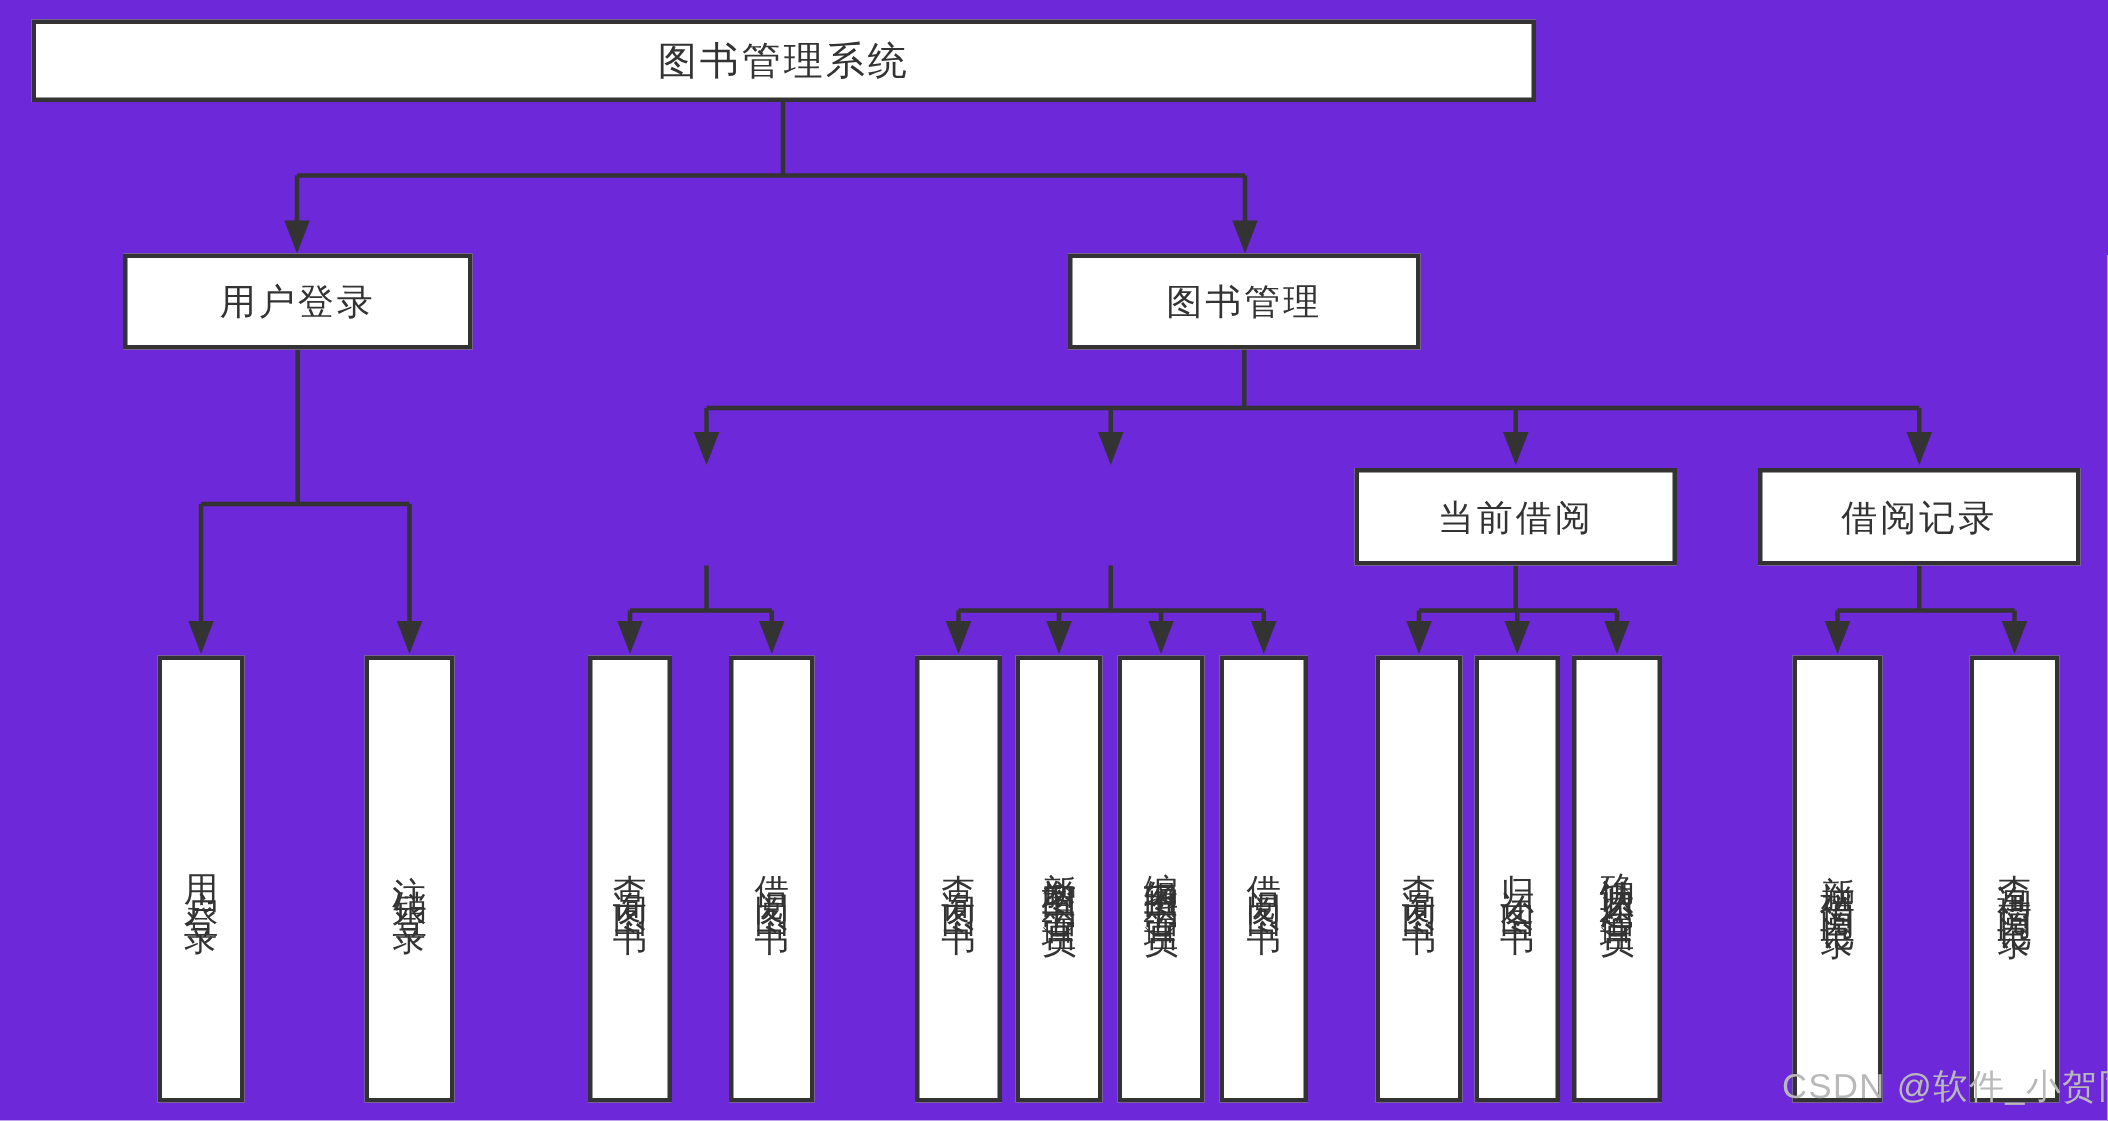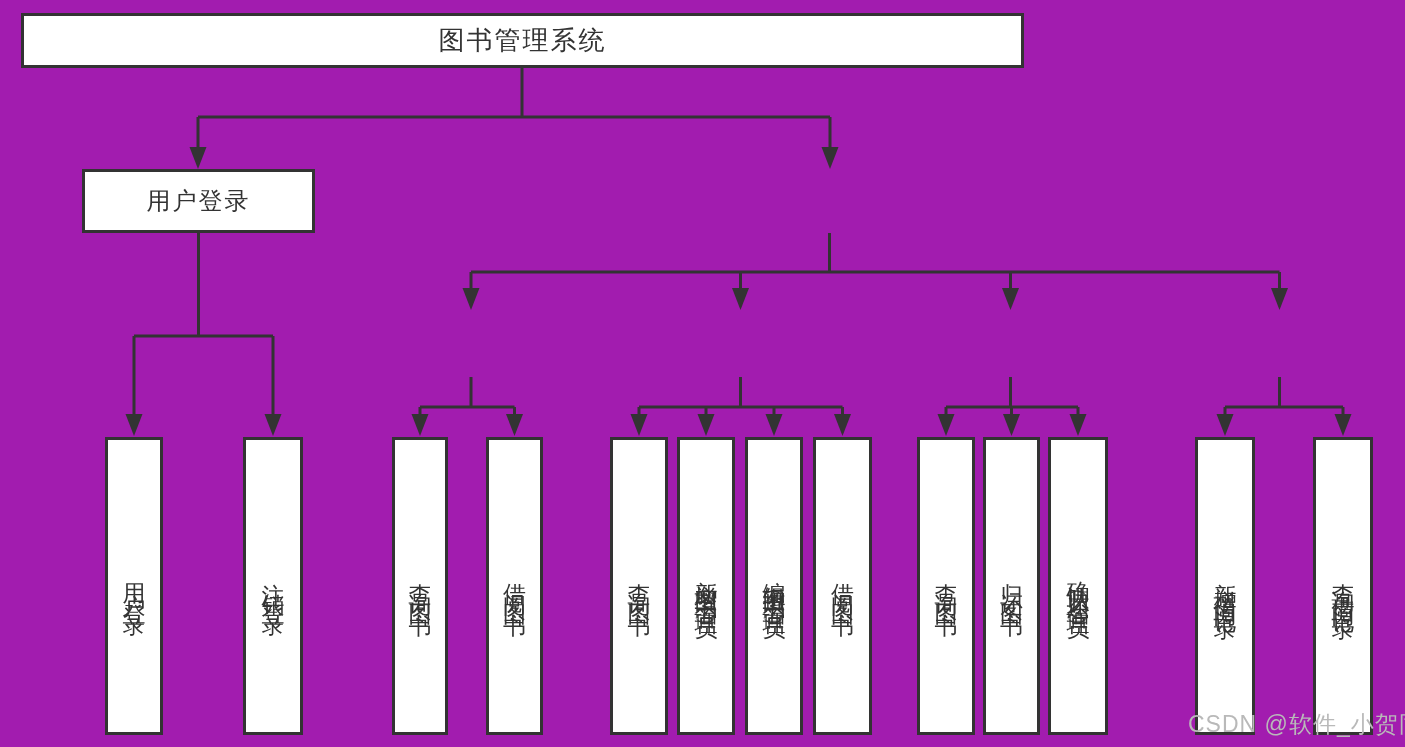--- a/index.html
+++ b/index.html
@@ -1,19 +1,19 @@
 <!DOCTYPE html>
 <html><head>
 <meta charset="utf-8">
 <style>
   html,body{margin:0;padding:0;background:#ffffff;}
   #canvas{
     position:relative;
     width:1405px;height:747px;
-    background:#a21caf;
+    background:#6d28d9;
     font-family:"Liberation Sans","DejaVu Sans",sans-serif;
     color:#333333;
     overflow:hidden;
   }
   .node{
     position:absolute;
     box-sizing:border-box;
     border:3px solid #333333;
     background:#ffffff;
     display:flex;
@@ -96,21 +96,30 @@
     <polygon points="1334.5,414 1351.5,414 1343,436"></polygon>
   </svg>
 
   <div class="node root" style="left:21px;top:13px;width:1003px;height:55px;">
     <span class="hlabel">图书管理系统</span>
   </div>
 
   <div class="node" style="left:82px;top:169px;width:233px;height:64px;">
     <span class="hlabel">用户登录</span>
   </div>
+  <div class="node" style="left:712px;top:169px;width:235px;height:64px;">
+    <span class="hlabel">图书管理</span>
+  </div>
 
+  <div class="node" style="left:903px;top:312px;width:215px;height:65px;">
+    <span class="hlabel">当前借阅</span>
+  </div>
+  <div class="node" style="left:1172px;top:312px;width:215px;height:65px;">
+    <span class="hlabel">借阅记录</span>
+  </div>
 
   <div class="node leaf" style="left:105px;top:437px;width:58px;height:298px;">
     <span class="vlabel sp4">用户登录</span>
   </div>
   <div class="node leaf" style="left:243px;top:437px;width:60px;height:298px;">
     <span class="vlabel sp4">注销登录</span>
   </div>
 
   <div class="node leaf" style="left:392px;top:437px;width:56px;height:298px;">
     <span class="vlabel sp4">查询图书</span>

